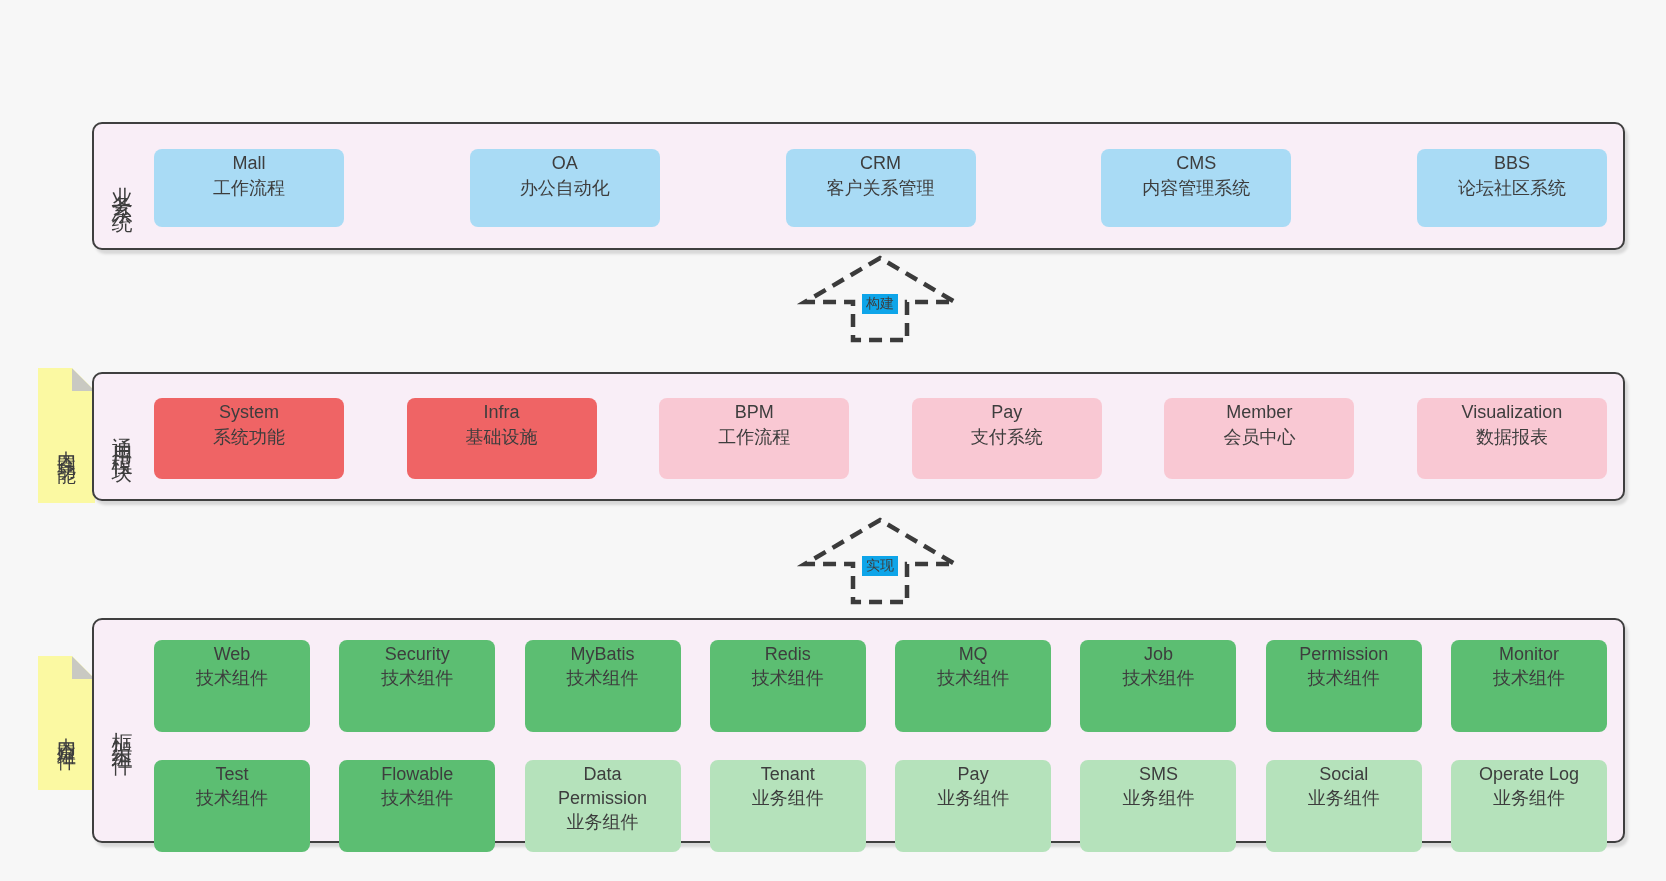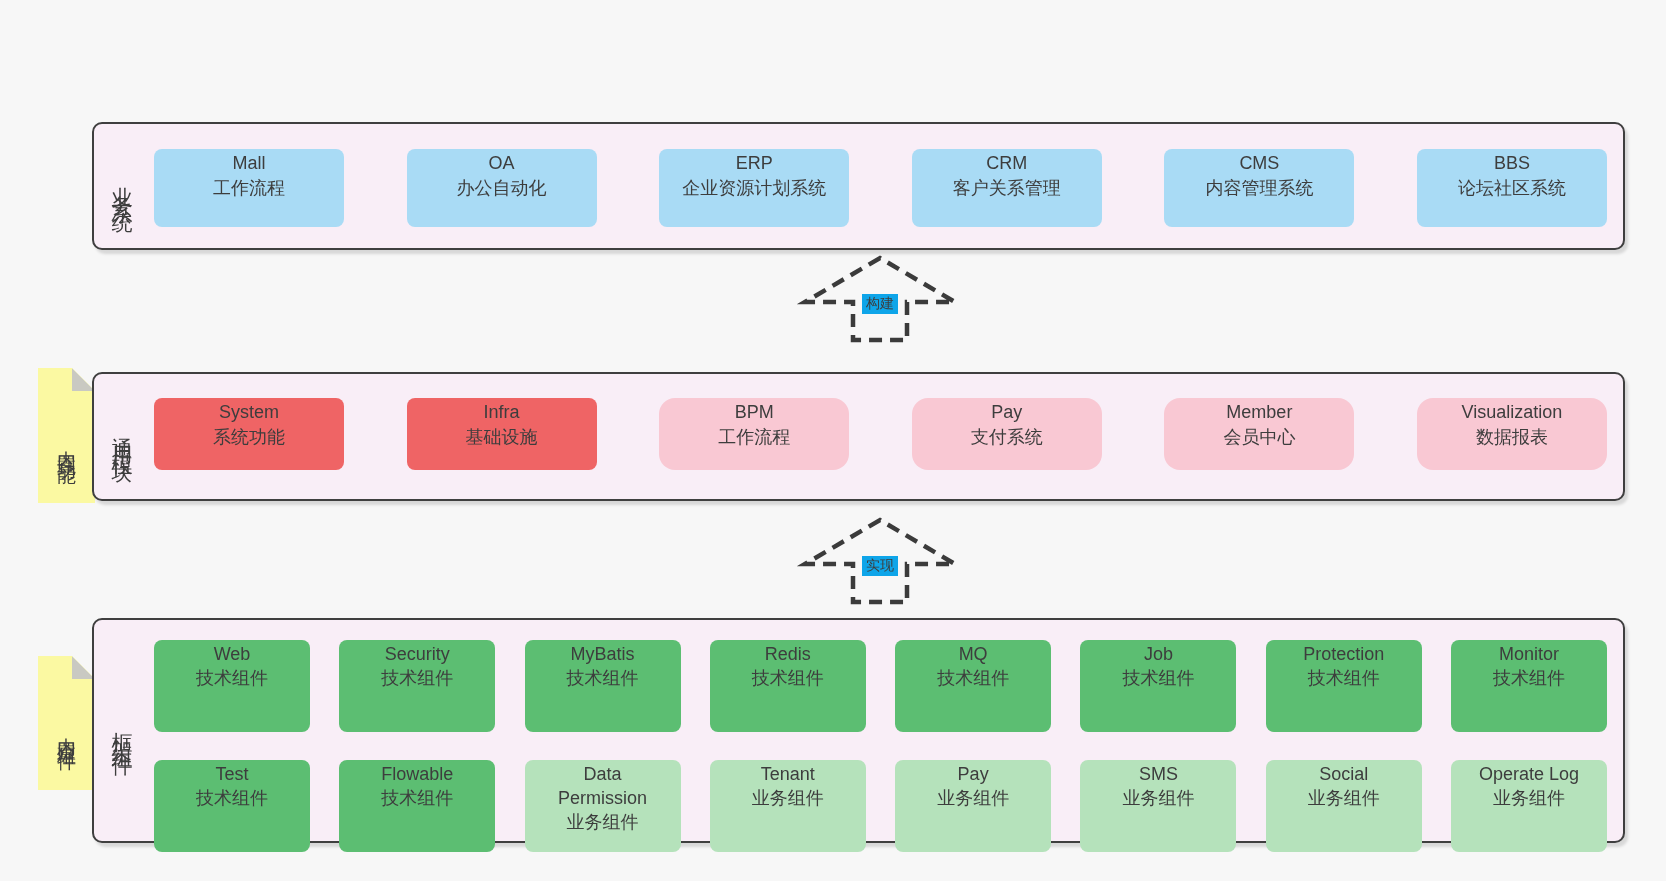--- a/index.html
+++ b/index.html
@@ -31,26 +31,26 @@
   #row-business{top:25px;}
   #row-modules{top:24px;}
   #row-comp-1{top:20px;}
   #row-comp-2{top:140px;}
   .box{
     box-sizing:border-box;border-radius:8px;
     display:flex;flex-direction:column;justify-content:flex-start;align-items:center;
     text-align:center;font-size:18px;line-height:25px;padding:2px 8px;
   }
   .row6 .box{width:190px;height:78px;}
-  #panel-modules .box{height:72px;}
+  #panel-modules .box{height:81px;}
   .row8 .box{width:156px;height:92px;line-height:24px;}
   .row8 .box .en{max-width:126px;}
   .box.blue{background:var(--box-blue,#a9dbf5);}
   .box.red{background:var(--box-red,#ef6465);}
-  .box.pink{background:var(--box-pink,#f9c8d3);border-radius:16px;}
+  .box.pink{background:var(--box-pink,#f9c8d3);}
   .box.green{background:var(--box-green,#5cbe72);}
   .box.green-light{background:var(--box-green-light,#b5e2bb);}
   
   .sticky{
     position:absolute;left:38px;width:57px;z-index:1;
     background:var(--sticky-bg,#fbf9a2);
     clip-path:polygon(0 0,calc(100% - 23px) 0,100% 23px,100% 100%,0 100%);
   }
   #sticky-modules{top:368px;height:135px;}
   #sticky-components{top:656px;height:134px;}
@@ -97,24 +97,20 @@
     <div class="row row6" id="row-business">
         <div class="box blue">
           <div class="en">Mall</div>
           <div class="zh">工作流程</div>
         </div>
         <div class="box blue">
           <div class="en">OA</div>
           <div class="zh">办公自动化</div>
         </div>
         <div class="box blue">
-          <div class="en">ERP</div>
-          <div class="zh">企业资源计划系统</div>
-        </div>
-        <div class="box blue">
           <div class="en">CRM</div>
           <div class="zh">客户关系管理</div>
         </div>
         <div class="box blue">
           <div class="en">CMS</div>
           <div class="zh">内容管理系统</div>
         </div>
         <div class="box blue">
           <div class="en">BBS</div>
           <div class="zh">论坛社区系统</div>
@@ -187,21 +183,21 @@
         </div>
         <div class="box green">
           <div class="en">MQ</div>
           <div class="zh">技术组件</div>
         </div>
         <div class="box green">
           <div class="en">Job</div>
           <div class="zh">技术组件</div>
         </div>
         <div class="box green">
-          <div class="en">Protection</div>
+          <div class="en">Permission</div>
           <div class="zh">技术组件</div>
         </div>
         <div class="box green">
           <div class="en">Monitor</div>
           <div class="zh">技术组件</div>
         </div>
       </div>
     <div class="row row8" id="row-comp-2">
         <div class="box green">
           <div class="en">Test</div>

